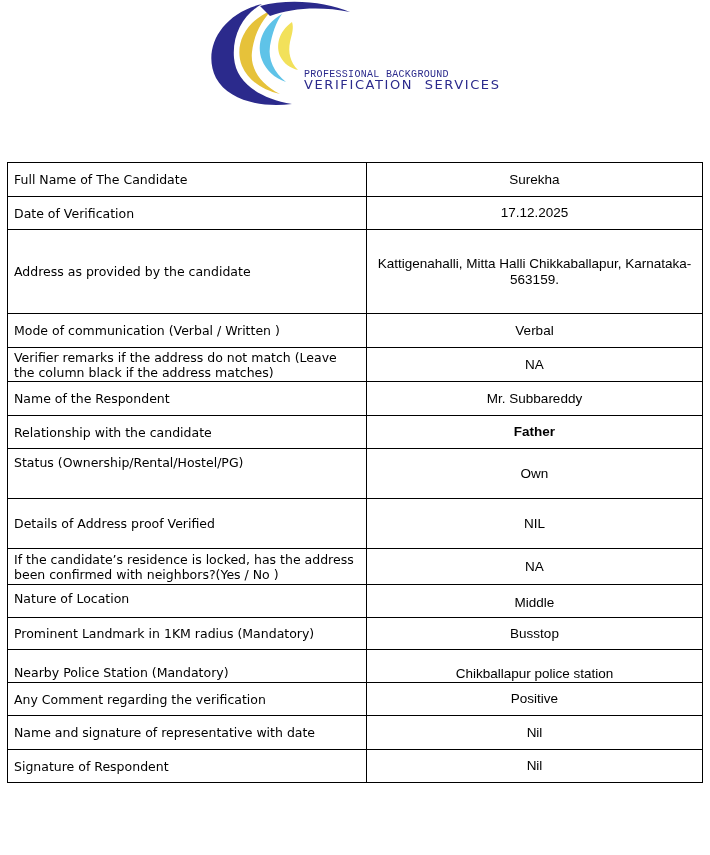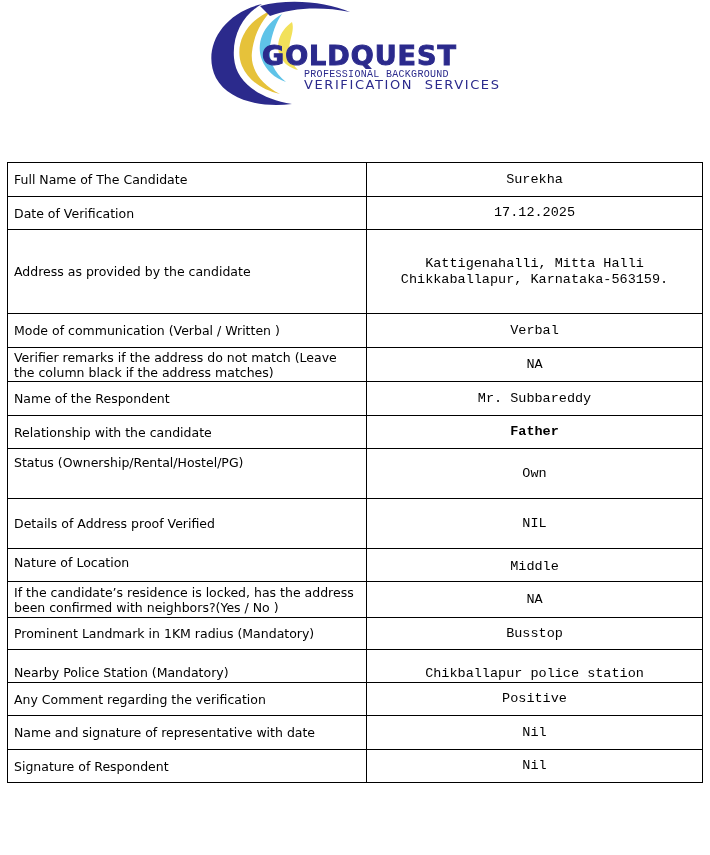--- a/index.html
+++ b/index.html
@@ -10,42 +10,41 @@
       position: absolute; left: 7px; top: 162px; width: 696px;
       border-collapse: collapse; table-layout: fixed;
     }
     table.report td {
       border: 1px solid #000; padding: 0 6px; vertical-align: middle;
       color: #000;
       margin-left: 24px;
     }
     td.label { width: 346px; font-family: "DejaVu Sans", sans-serif; font-size: 12.5px; line-height: 15px; }
     td.label.top { vertical-align: top; padding-top: 6px; }
-    td.value { text-align: center; font-family: Liberation Mono, monospace; font-size: 13.5px; line-height: 16px; }
+    td.value { text-align: center; font-family: Liberation Sans, sans-serif; font-size: 13.5px; line-height: 16px; }
     td.value.bold { font-weight: bold; }
     td.value.low { vertical-align: bottom; padding-bottom: 6px; }
     td.value.high { vertical-align: top; padding-top: 16px; }
   </style>
 </head>
 <body>
 
 <div class="logo">
   <svg width="310" height="108" viewBox="0 0 310 108" xmlns="http://www.w3.org/2000/svg">
 
     <path d="M62,4 C20,14 2,50 16,78 C28,100 60,108 92,104 C58,98 36,82 34,58 C32,34 44,14 62,4 Z" fill="#2b2a8c"></path>
 
     <path d="M72,10 C44,22 34,46 42,66 C48,80 62,90 80,94 C60,84 50,68 52,52 C54,34 62,20 72,10 Z" fill="#e6c23a"></path>
 
     <path d="M82,14 C62,26 56,44 62,60 C66,70 74,78 86,82 C74,72 68,60 70,46 C72,34 76,22 82,14 Z" fill="#5fc3e8"></path>
 
     <path d="M92,22 C78,32 76,46 80,56 C84,64 90,68 98,70 C90,62 88,52 90,42 C92,34 94,28 92,22 Z" fill="#f2e15a"></path>
 
     <path d="M60,6 C90,-2 126,2 150,12 C120,6 92,8 70,16 Z" fill="#2b2a8c"></path>
   </svg>
-  <div style="position:absolute;left:62px;top:40px;font-family:'DejaVu Sans',sans-serif;font-weight:bold;font-size:27px;letter-spacing:1px;color:#2b2a8c;-webkit-text-stroke:1px #2b2a8c;">GOLDQUEST</div>
   <div style="position:absolute;left:104px;top:70px;font-family:Liberation Mono, monospace;font-size:10px;line-height:10px;color:#2b2a8c;letter-spacing:0.3px;">PROFESSIONAL BACKGROUND</div>
   <div style="position:absolute;left:104px;top:80px;font-family:'DejaVu Sans',sans-serif;font-size:13px;line-height:10px;color:#2b2a8c;letter-spacing:1.6px;white-space:pre;">VERIFICATION  SERVICES</div>
 </div>
 
 <table class="report">
   <tbody>
     <tr style="height:34px">
       <td class="label">Full Name of The Candidate</td>
       <td class="value">Surekha</td>
     </tr>
@@ -74,27 +73,27 @@
       <td class="value bold">Father</td>
     </tr>
     <tr style="height:50px">
       <td class="label top">Status (Ownership/Rental/Hostel/PG)</td>
       <td class="value">Own</td>
     </tr>
     <tr style="height:50px">
       <td class="label">Details of Address proof Verified</td>
       <td class="value">NIL</td>
     </tr>
+    <tr style="height:36px">
+      <td class="label">If the candidate’s residence is locked, has the address been confirmed with neighbors?(Yes / No )</td>
+      <td class="value">NA</td>
+    </tr>
     <tr style="height:33px">
       <td class="label top">Nature of Location</td>
       <td class="value low">Middle</td>
-    </tr>
-    <tr style="height:36px">
-      <td class="label">If the candidate’s residence is locked, has the address been confirmed with neighbors?(Yes / No )</td>
-      <td class="value">NA</td>
     </tr>
     <tr style="height:32px">
       <td class="label">Prominent Landmark in 1KM radius (Mandatory)</td>
       <td class="value">Busstop</td>
     </tr>
     <tr style="height:33px">
       <td class="label" style="vertical-align:bottom;padding-bottom:2px;">Nearby Police Station (Mandatory)</td>
       <td class="value high">Chikballapur police station</td>
     </tr>
     <tr style="height:33px">

